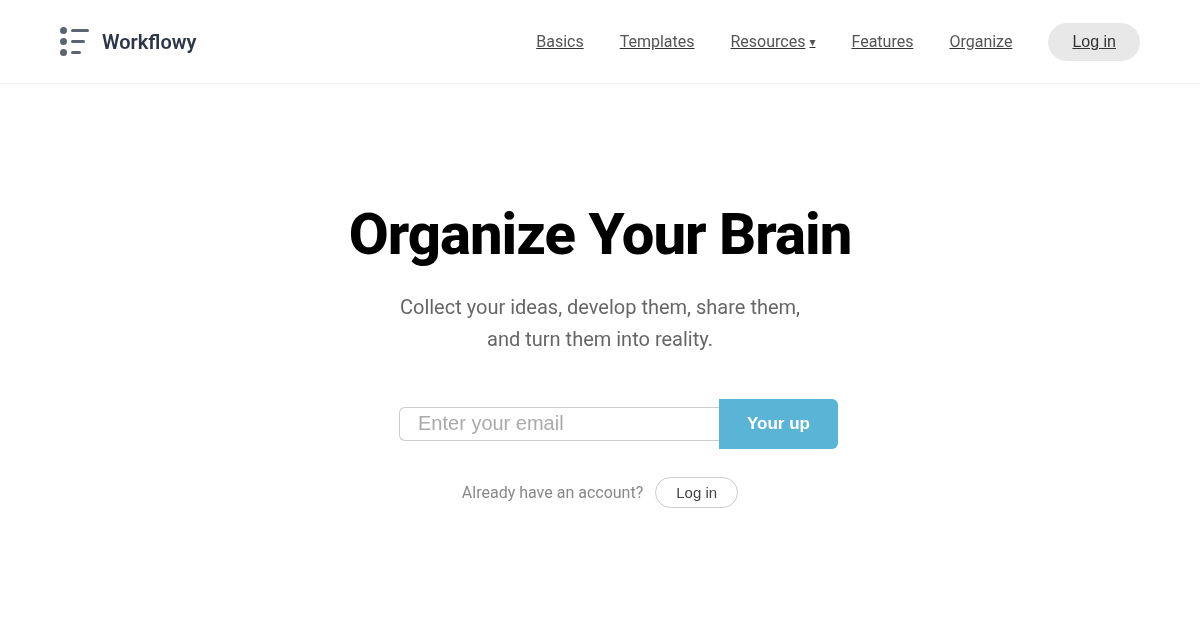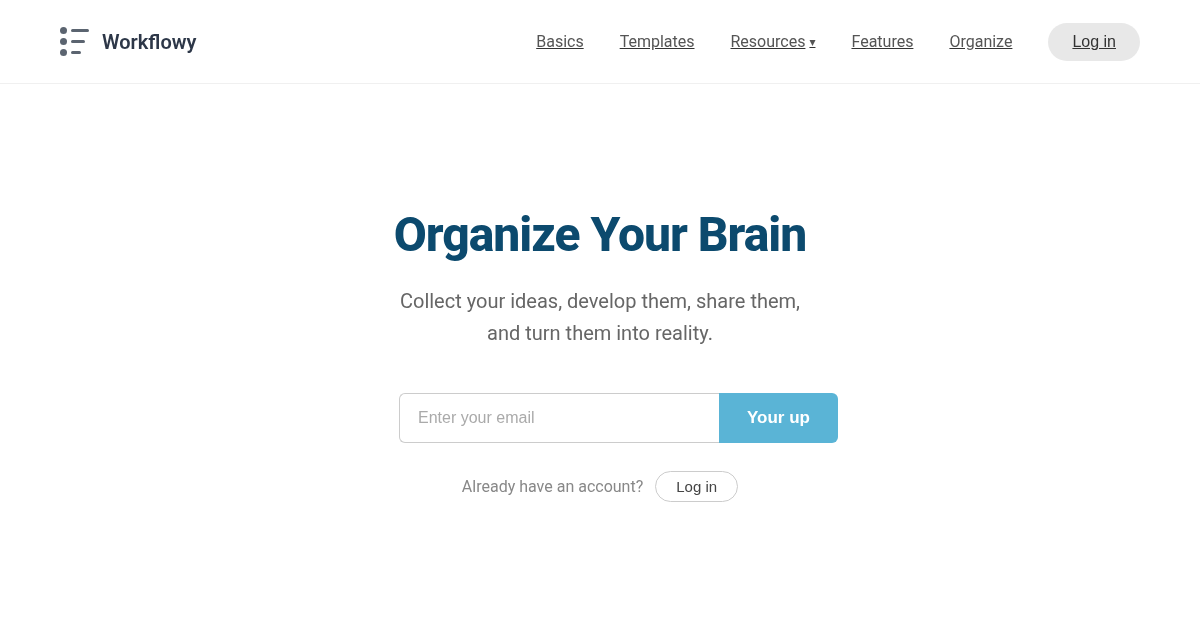--- a/index.html
+++ b/index.html
@@ -110,23 +110,23 @@
       display: flex;
       flex-direction: column;
       align-items: center;
       justify-content: center;
       height: calc(623px - 80px);
       text-align: center;
       padding: 0 20px;
     }
 
     .hero-title {
-      font-size: 48px;
+      font-size: 58px;
       font-weight: 800;
-      color: #0c4a6e;
+      color: #000000;
       line-height: 1.1;
       margin-bottom: 24px;
       letter-spacing: -1px;
     }
 
     .hero-subtitle {
       font-size: 20px;
       color: #666;
       line-height: 1.6;
       margin-bottom: 44px;
@@ -135,25 +135,25 @@
 
     .signup-form {
       display: flex;
       align-items: center;
       gap: 0;
       margin-bottom: 28px;
     }
 
     .email-input {
       width: 320px;
-      height: 50px;
+      height: 34px;
       border: 1.5px solid #ccc;
       border-radius: 6px 0 0 6px;
       padding: 0 18px;
-      font-size: 16px;
+      font-size: 20px;
       color: #333;
       outline: none;
       border-right: none;
       margin-left: 37px;
     }
 
     .email-input::placeholder {
       color: #aaa;
     }
 

